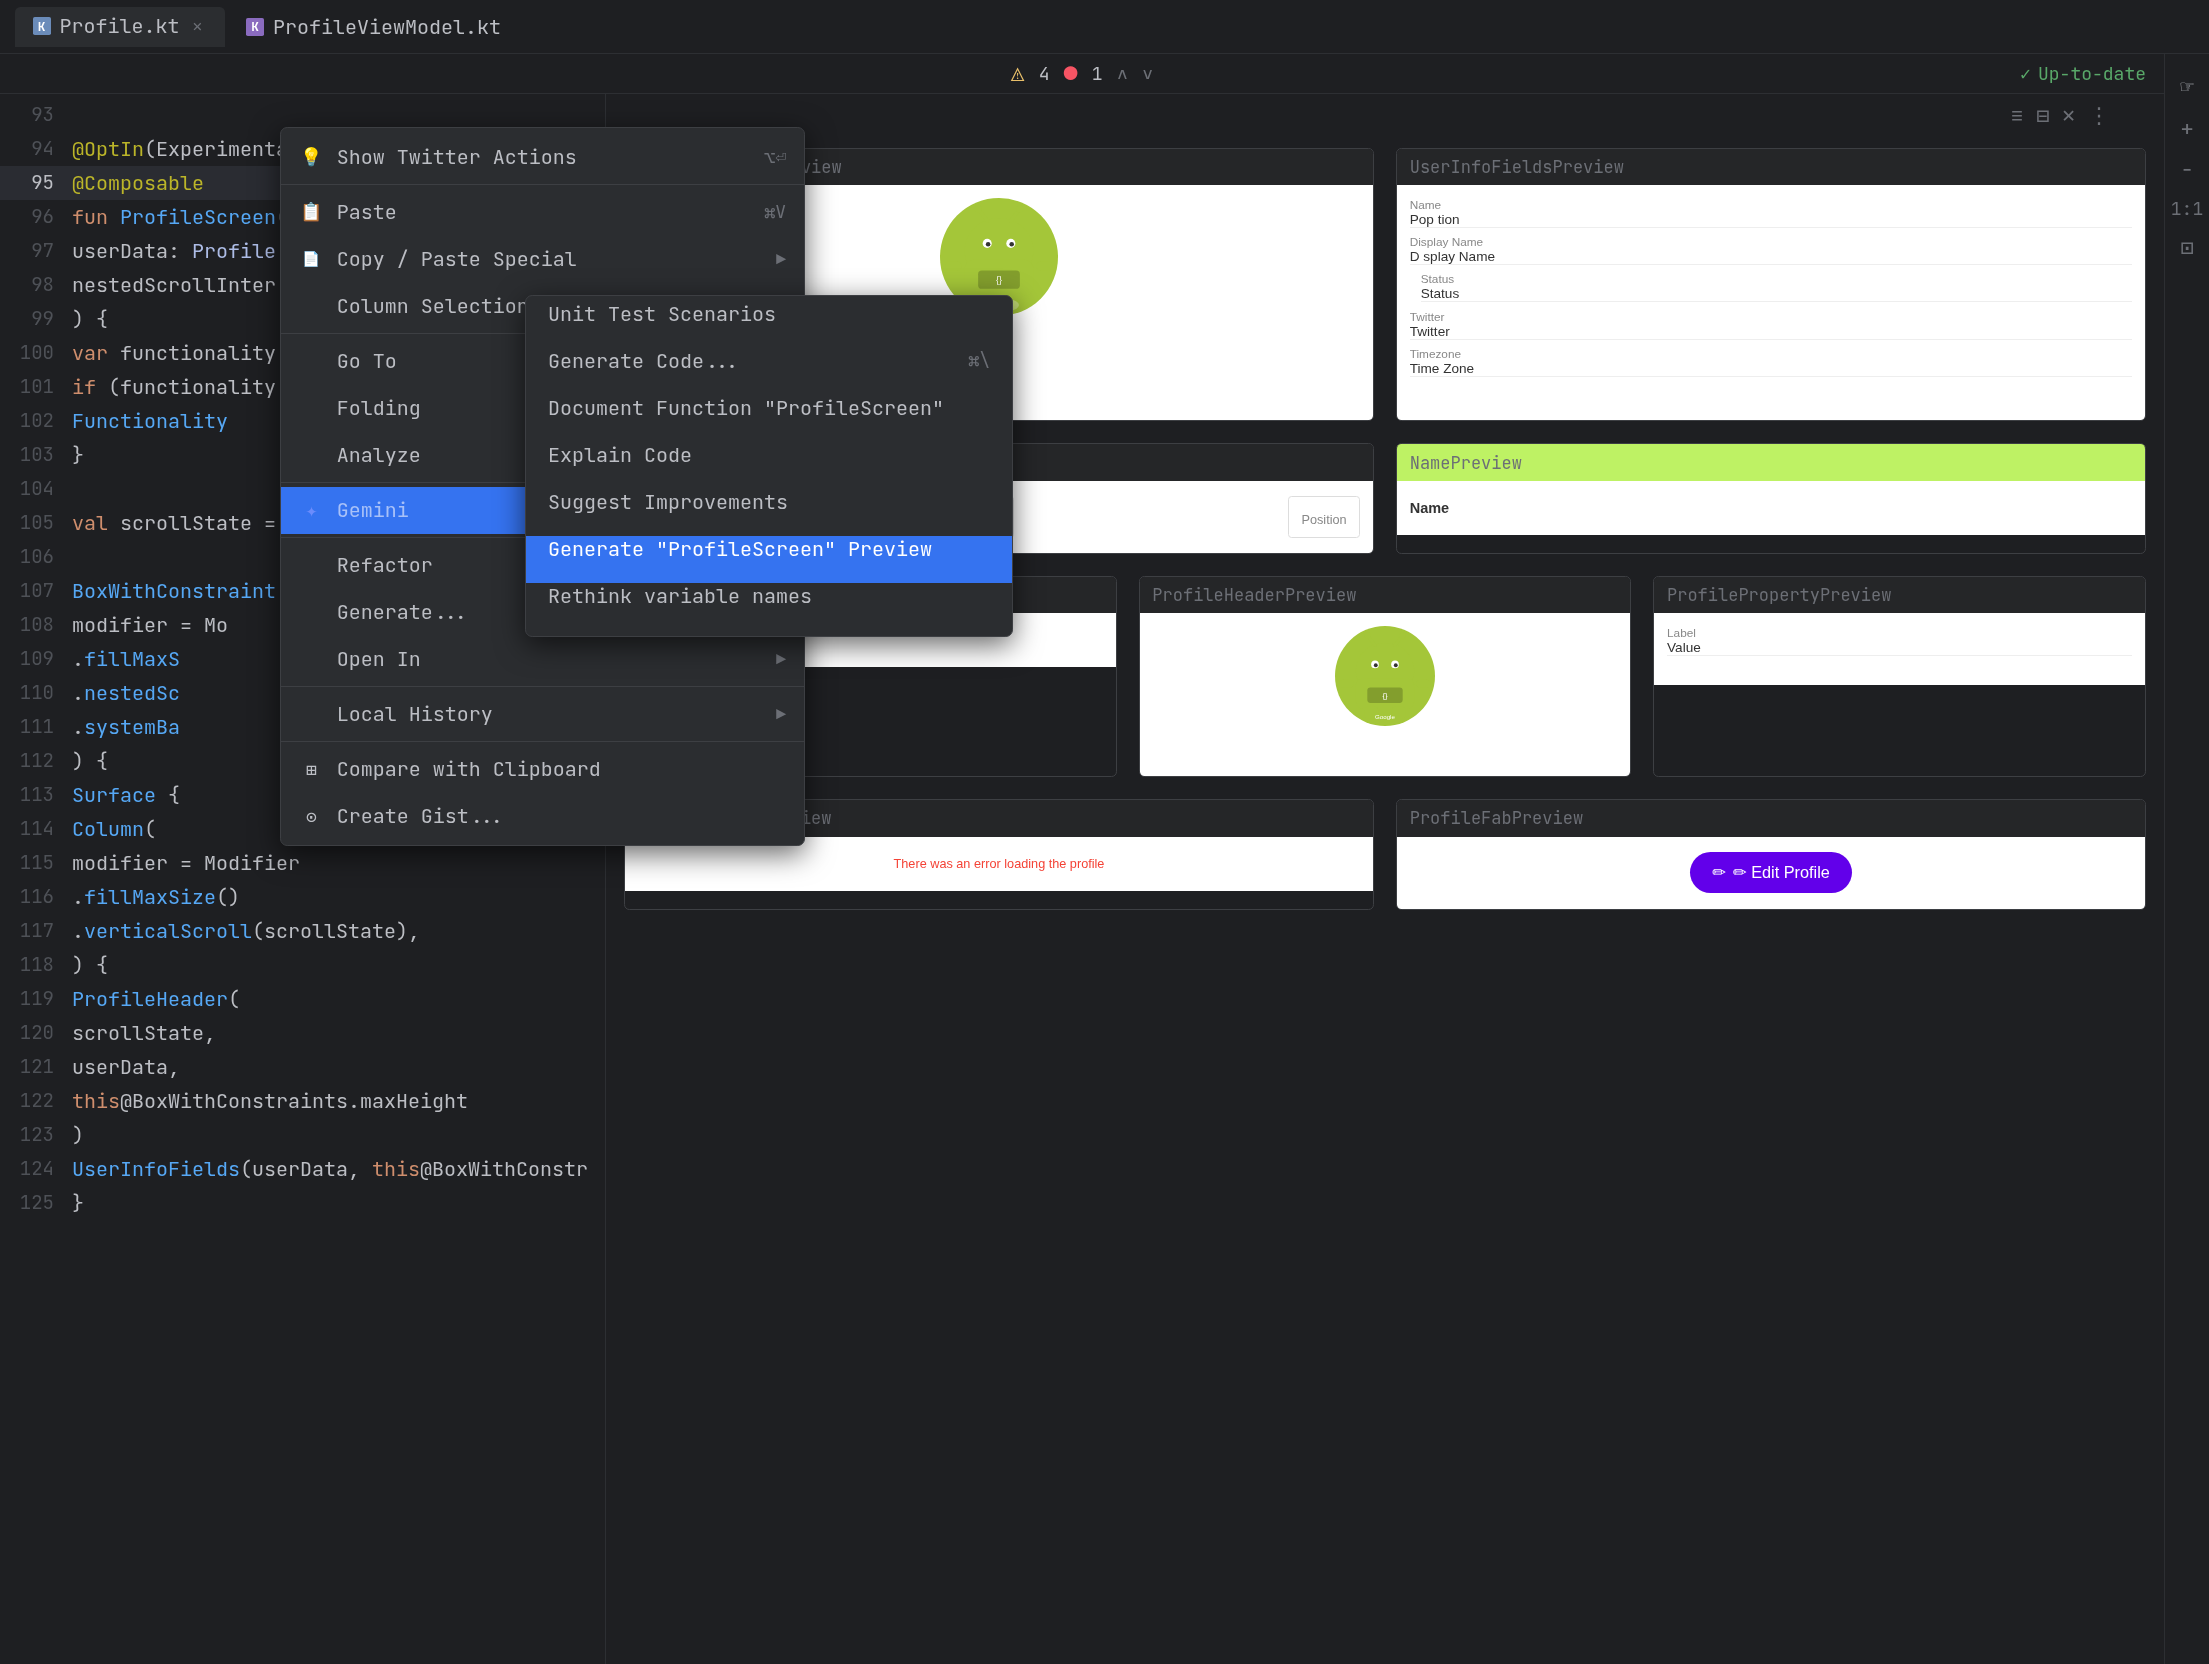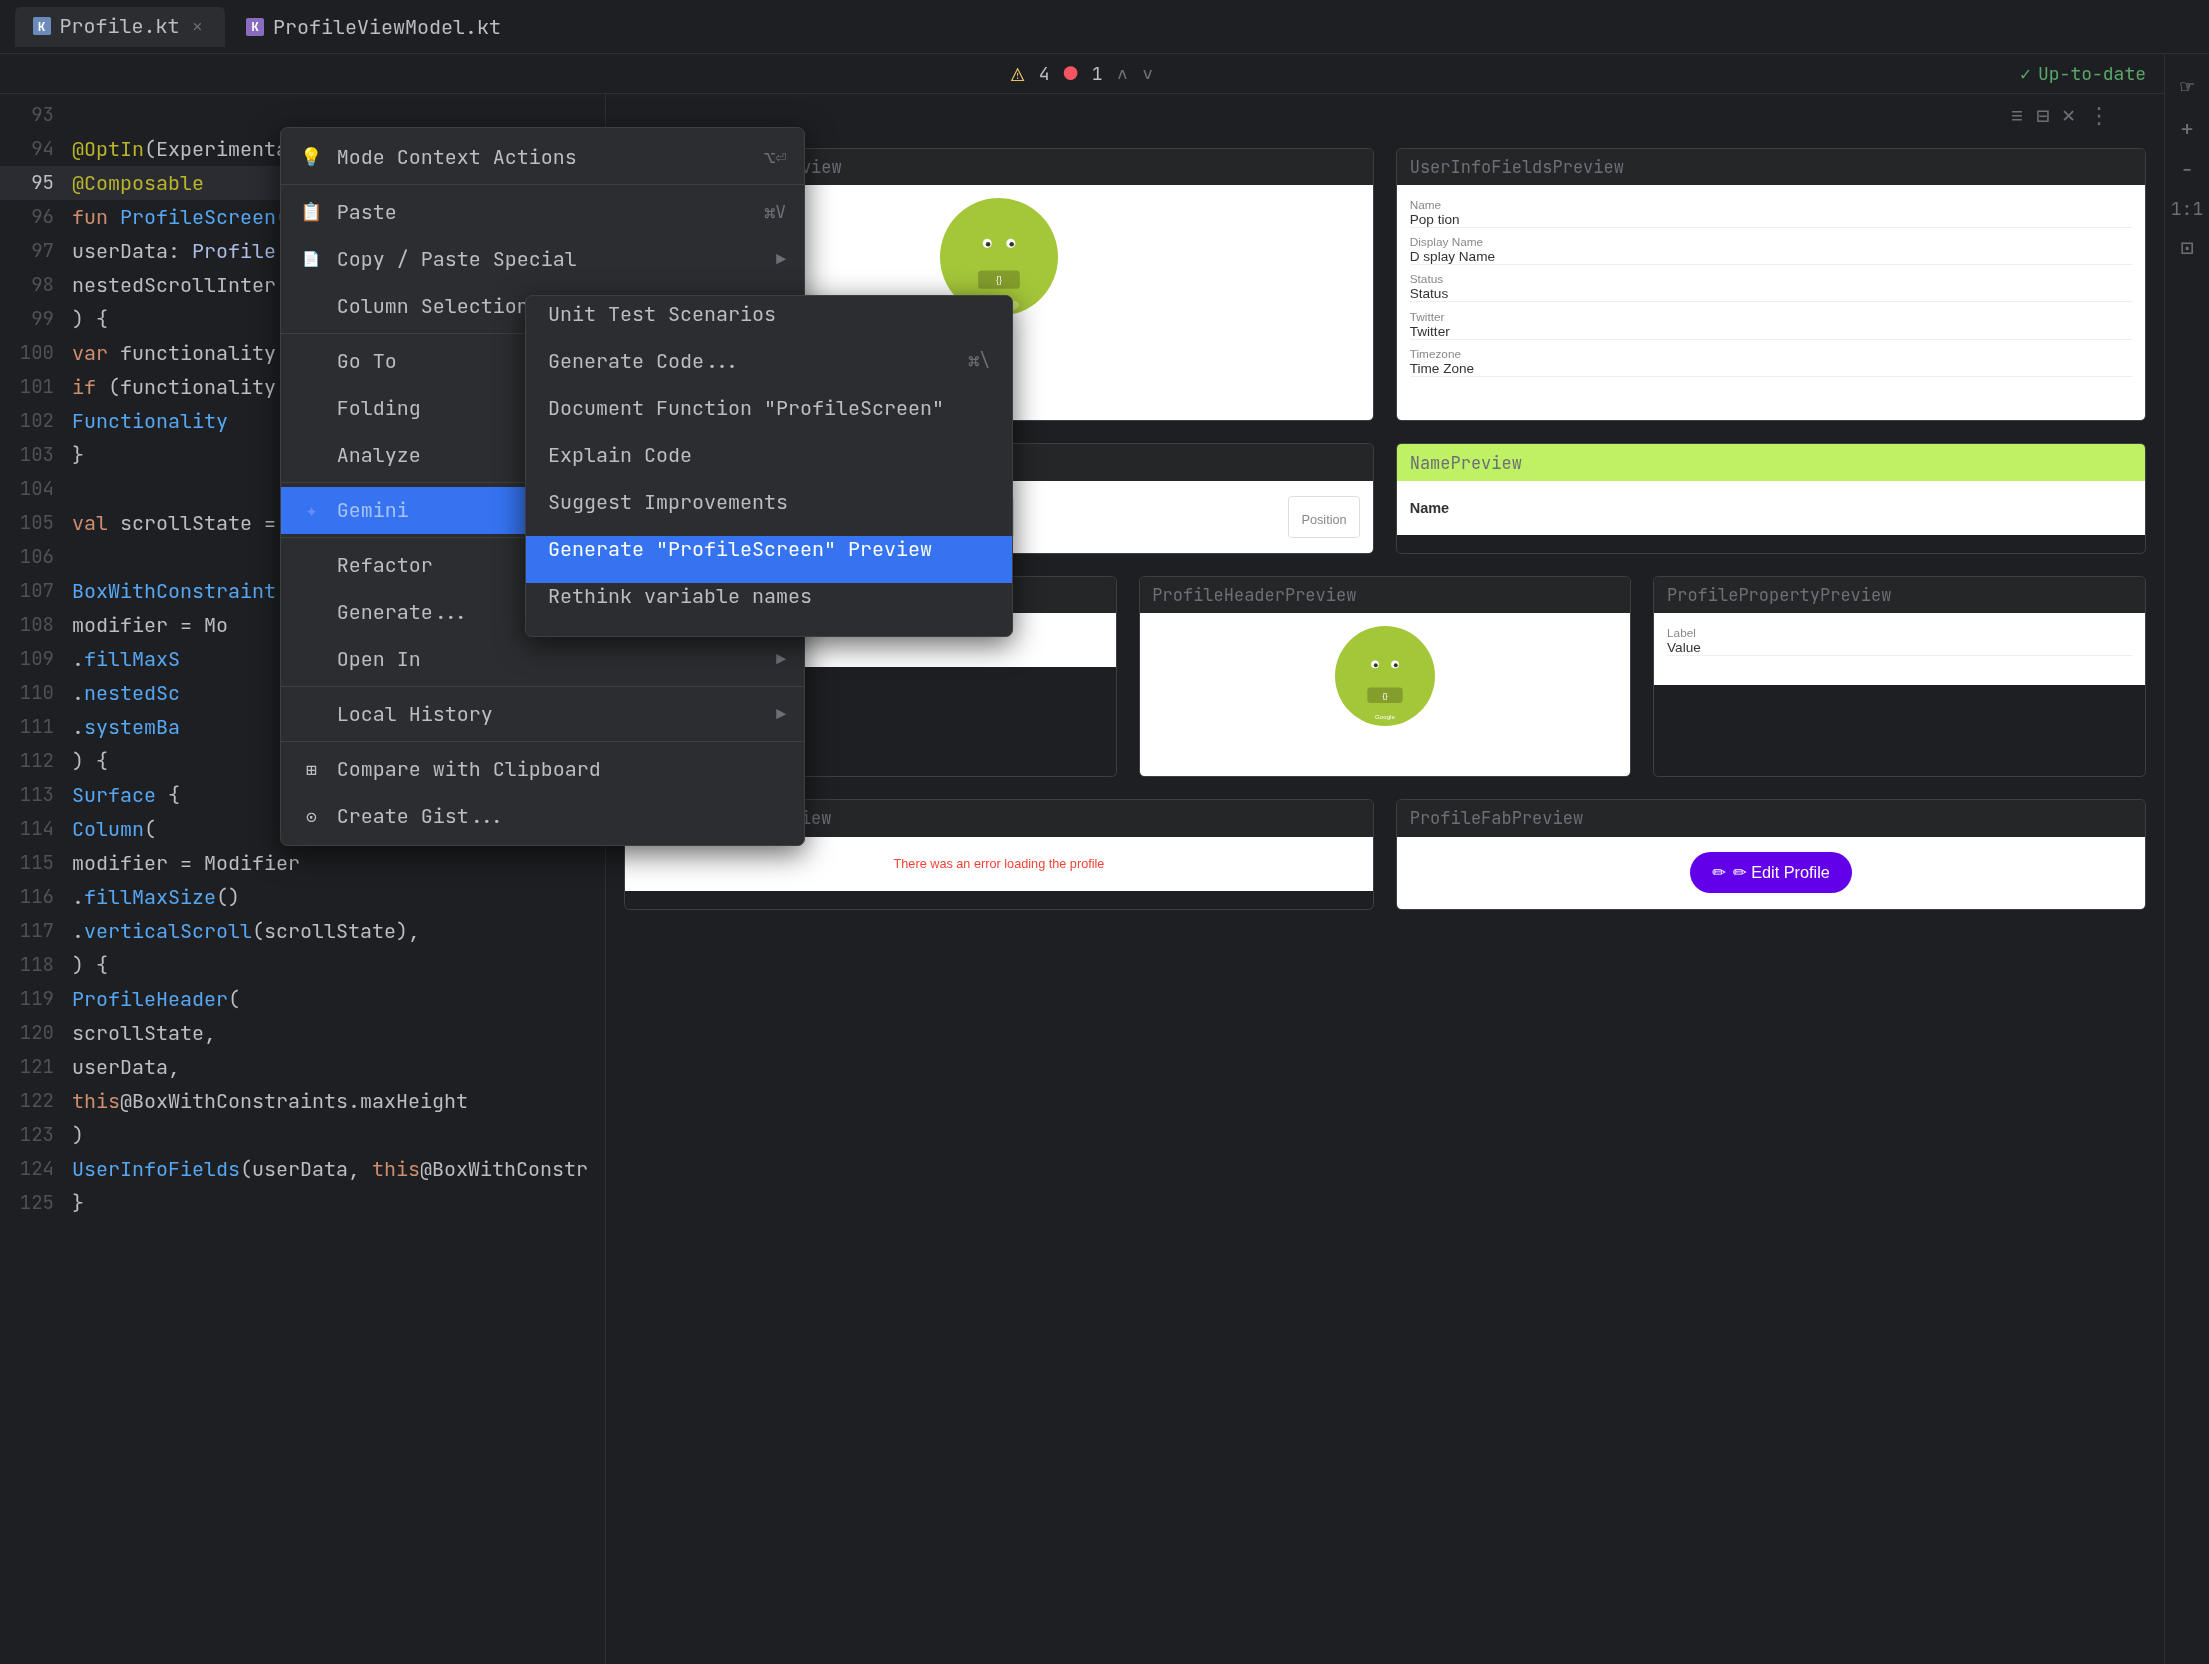--- a/index.html
+++ b/index.html
@@ -523,21 +523,21 @@
         <div style="background:white;padding:12.7px;min-height:235px;">
           <div style="font-family:sans-serif;">
             <div style="margin-bottom:7.2px;">
               <div style="font-size:11.8px;color:#888;">Name</div>
               <div style="font-size:13.6px;color:#333;border-bottom:0.9px solid #eee;">Pop tion</div>
             </div>
             <div style="margin-bottom:7.2px;">
               <div style="font-size:11.8px;color:#888;">Display Name</div>
               <div style="font-size:13.6px;color:#333;border-bottom:0.9px solid #eee;">D splay Name</div>
             </div>
-            <div style="margin-bottom:7.2px;">
+            <div style="margin-bottom:7.2px;margin-left:11px;">
               <div style="font-size:11.8px;color:#888;">Status</div>
               <div style="font-size:13.6px;color:#333;border-bottom:0.9px solid #eee;">Status</div>
             </div>
             <div style="margin-bottom:7.2px;">
               <div style="font-size:11.8px;color:#888;">Twitter</div>
               <div style="font-size:13.6px;color:#333;border-bottom:0.9px solid #eee;">Twitter</div>
             </div>
             <div style="margin-bottom:7.2px;">
               <div style="font-size:11.8px;color:#888;">Timezone</div>
               <div style="font-size:13.6px;color:#333;border-bottom:0.9px solid #eee;">Time Zone</div>
@@ -642,21 +642,21 @@
     </div>
 
   </div>
 
 </div>
 
 <div class="context-menu">
 
   <div class="menu-item">
     <span class="menu-item-icon">💡</span>
-    <span class="menu-item-label">Mode Context Actions</span>
+    <span class="menu-item-label">Show Twitter Actions</span>
     <span class="menu-item-shortcut">⌥⏎</span>
   </div>
   <div class="menu-separator"></div>
 
   <div class="menu-item">
     <span class="menu-item-icon">📋</span>
     <span class="menu-item-label">Paste</span>
     <span class="menu-item-shortcut">⌘V</span>
   </div>
 

